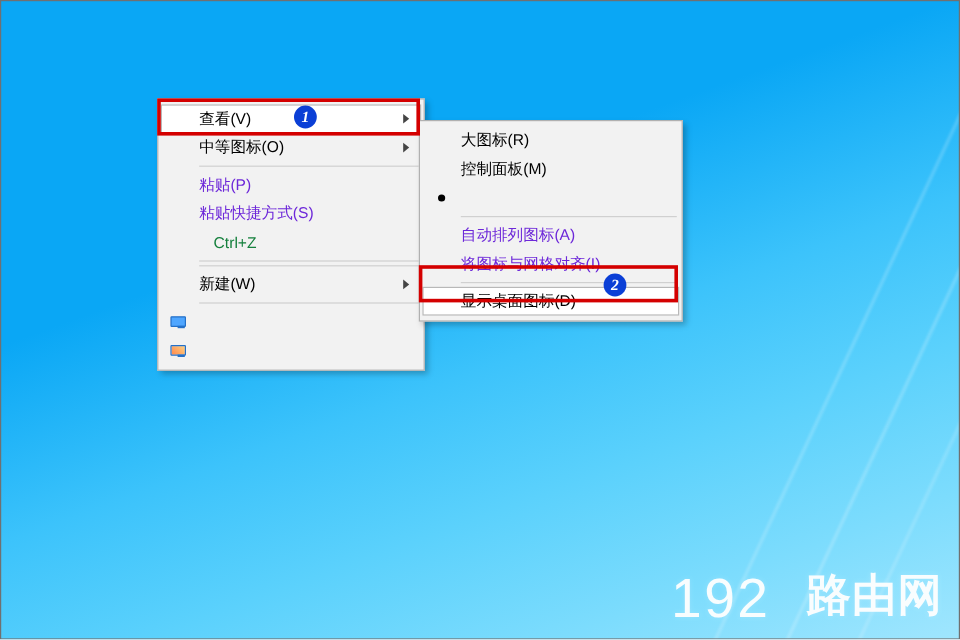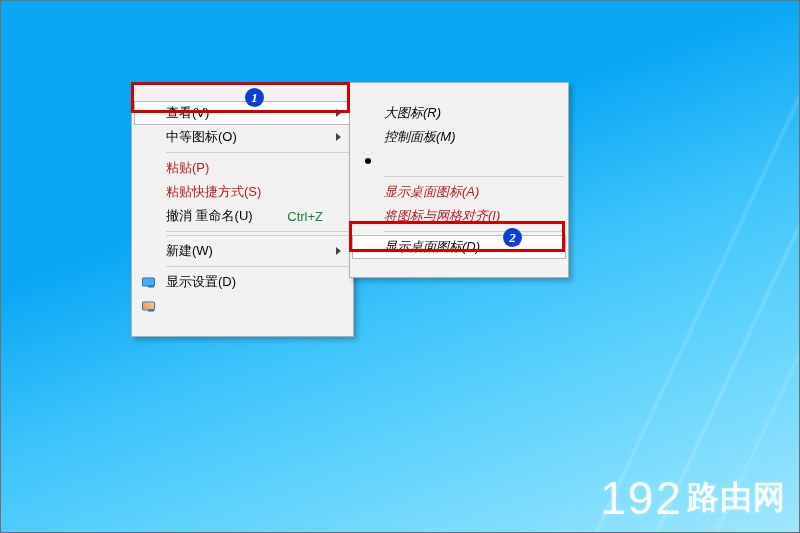--- a/index.html
+++ b/index.html
@@ -36,50 +36,49 @@
     border: 1px solid #707070;
     pointer-events: none;
   }
 
   
   .context-menu {
     position: absolute;
     background: #f2f2f2;
     border: 1px solid #b0b0b0;
     box-shadow: 3px 3px 5px rgba(0,0,0,0.25);
-    padding: 18px 2px;
+    padding: 4px 2px;
   }
   .main-menu {
     left: 131px;
     top: 82px;
     width: 217px;
   }
   .sub-menu {
     left: 349px;
-    top: 82px;
+    top: 100px;
     width: 214px;
-    font-style: italic;
   }
   .menu-item {
     position: relative;
     display: flex;
     align-items: center;
     height: 24px;
     padding-left: 32px;
     padding-right: 28px;
     color: #000;
     white-space: nowrap;
   }
   .menu-item.hover {
     background: #ffffff;
     outline: 1px solid #b8b8b8;
     outline-offset: -1px;
   }
   .menu-item.disabled {
-    color: #b91c1c;
+    color: #6d28d9;
   }
   .menu-item .label { flex: 1; }
   .menu-item .shortcut { color: #15803d; margin-left: 12px; }
   .menu-item .arrow {
     position: absolute;
     right: 10px;
     top: 50%;
     transform: translateY(-50%);
     width: 0; height: 0;
     border-top: 4px solid transparent;
@@ -139,32 +138,33 @@
   .badge.b2 { left: 503px; top: 228px; }
 
   
   .watermark {
     position: absolute;
     right: 14px;
     bottom: 8px;
     color: #ffffff;
     opacity: 0.95;
     display: flex;
-    align-items: center;
+    align-items: flex-start;
     font-weight: 600;
     text-shadow: 0 0 4px rgba(255,255,255,0.2);
+    gap: 26px;
   }
   .watermark .num {
     font-family: Impact, "Arial Black", sans-serif;
     font-size: 46px;
     letter-spacing: 2px;
     font-weight: 400;
   }
   .watermark .cn {
-    font-size: 32px;
+    font-size: 37px;
     margin-left: 4px;
     letter-spacing: 1px;
   }
 </style>
 </head>
 <body>
 
 <div class="desktop">
   <div class="ray r1"></div>
   <div class="ray r2"></div>
@@ -180,54 +180,52 @@
       <span class="arrow"></span>
     </div>
     <div class="menu-sep"></div>
     <div class="menu-item disabled">
       <span class="label">粘贴(P)</span>
     </div>
     <div class="menu-item disabled">
       <span class="label">粘贴快捷方式(S)</span>
     </div>
     <div class="menu-item">
-      <span class="label">撤消 重命名(U)</span>
       <span class="shortcut">Ctrl+Z</span>
     </div>
     <div class="menu-sep"></div>
     <div class="menu-sep"></div>
     <div class="menu-item">
       <span class="label">新建(W)</span>
       <span class="arrow"></span>
     </div>
     <div class="menu-sep"></div>
     <div class="menu-item">
       <span class="menu-icon disp-icon disp-stand"></span>
-      <span class="label">显示设置(D)</span>
     </div>
     <div class="menu-item">
       <span class="menu-icon pers-icon disp-stand"></span>
     </div>
   </div>
 
   <div class="context-menu sub-menu">
     <div class="menu-item">
       <span class="label">大图标(R)</span>
     </div>
     <div class="menu-item">
       <span class="label">控制面板(M)</span>
     </div>
     <div class="menu-item">
       <span class="menu-icon">
           <span class="bullet"></span>
         </span>
     </div>
     <div class="menu-sep"></div>
     <div class="menu-item disabled">
-      <span class="label">显示桌面图标(A)</span>
+      <span class="label">自动排列图标(A)</span>
     </div>
     <div class="menu-item disabled">
       <span class="label">将图标与网格对齐(I)</span>
     </div>
     <div class="menu-sep"></div>
     <div class="menu-item hover">
       <span class="label">显示桌面图标(D)</span>
     </div>
   </div>
 

